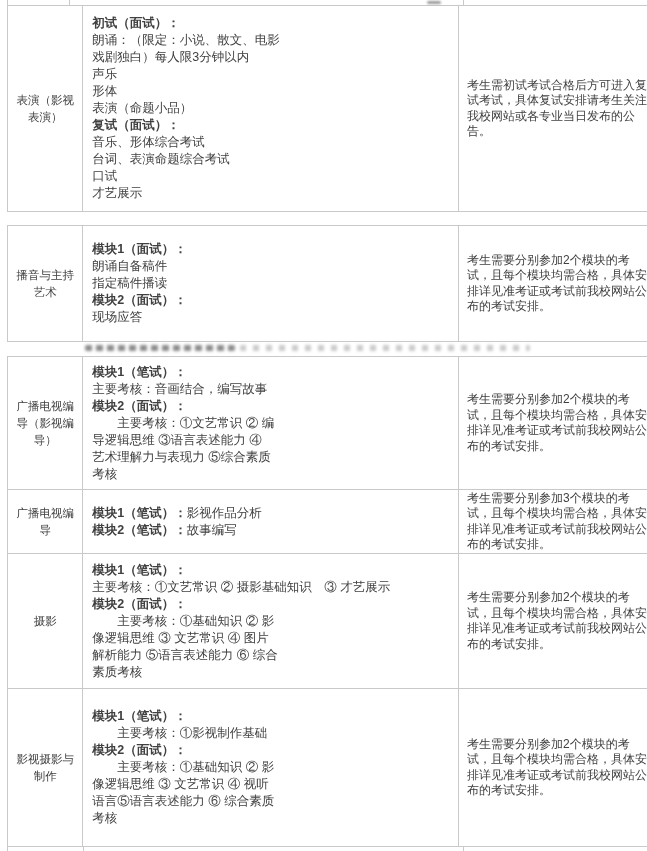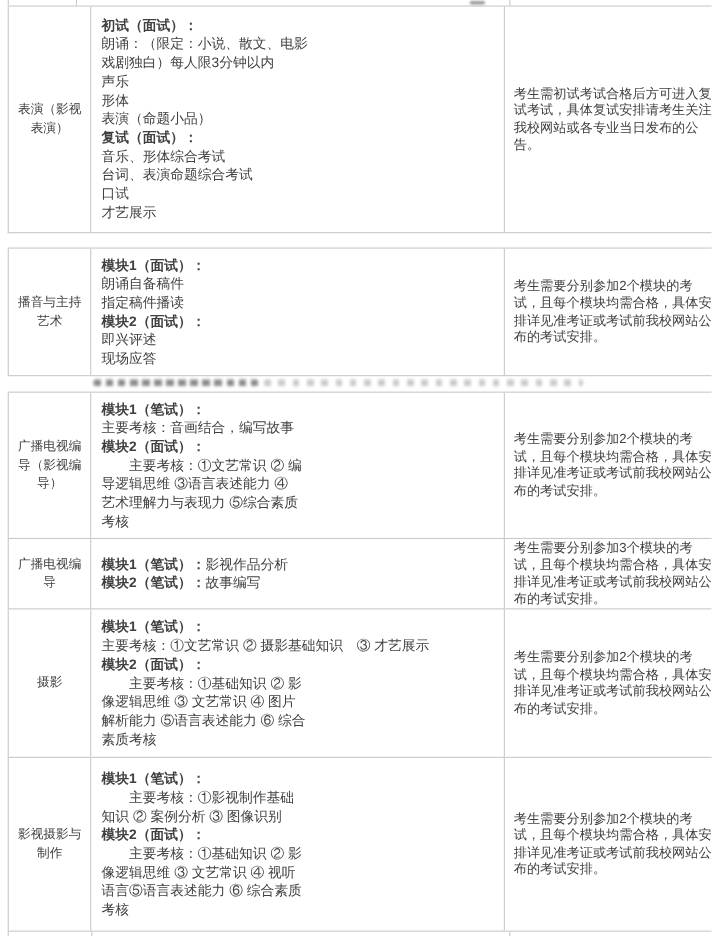--- a/index.html
+++ b/index.html
@@ -99,21 +99,20 @@
       <div class="trow row-1">
         <div class="cell c1">
           <div class="major-line">播音与主持</div>
           <div class="major-line">艺术</div>
         </div>
         <div class="cell c2">
           <div class="cline"><b>模块1（面试）：</b></div>
           <div class="cline">朗诵自备稿件</div>
           <div class="cline">指定稿件播读</div>
           <div class="cline"><b>模块2（面试）：</b></div>
-          <div class="cline">即兴评述</div>
           <div class="cline">现场应答</div>
         </div>
         <div class="cell c3">
           <div class="note-line">考生需要分别参加2个模块的考</div>
           <div class="note-line">试，且每个模块均需合格，具体安</div>
           <div class="note-line">排详见准考证或考试前我校网站公</div>
           <div class="note-line">布的考试安排。</div>
         </div>
       </div>
     </div>
@@ -183,21 +182,20 @@
         </div>
       </div>
       <div class="trow row-5">
         <div class="cell c1">
           <div class="major-line">影视摄影与</div>
           <div class="major-line">制作</div>
         </div>
         <div class="cell c2">
           <div class="cline"><b>模块1（笔试）：</b></div>
           <div class="cline">　　主要考核：①影视制作基础</div>
-          <div class="cline">知识 ② 案例分析 ③ 图像识别</div>
           <div class="cline"><b>模块2（面试）：</b></div>
           <div class="cline">　　主要考核：①基础知识 ② 影</div>
           <div class="cline">像逻辑思维 ③ 文艺常识 ④ 视听</div>
           <div class="cline">语言⑤语言表述能力 ⑥ 综合素质</div>
           <div class="cline">考核</div>
         </div>
         <div class="cell c3">
           <div class="note-line">考生需要分别参加2个模块的考</div>
           <div class="note-line">试，且每个模块均需合格，具体安</div>
           <div class="note-line">排详见准考证或考试前我校网站公</div>

